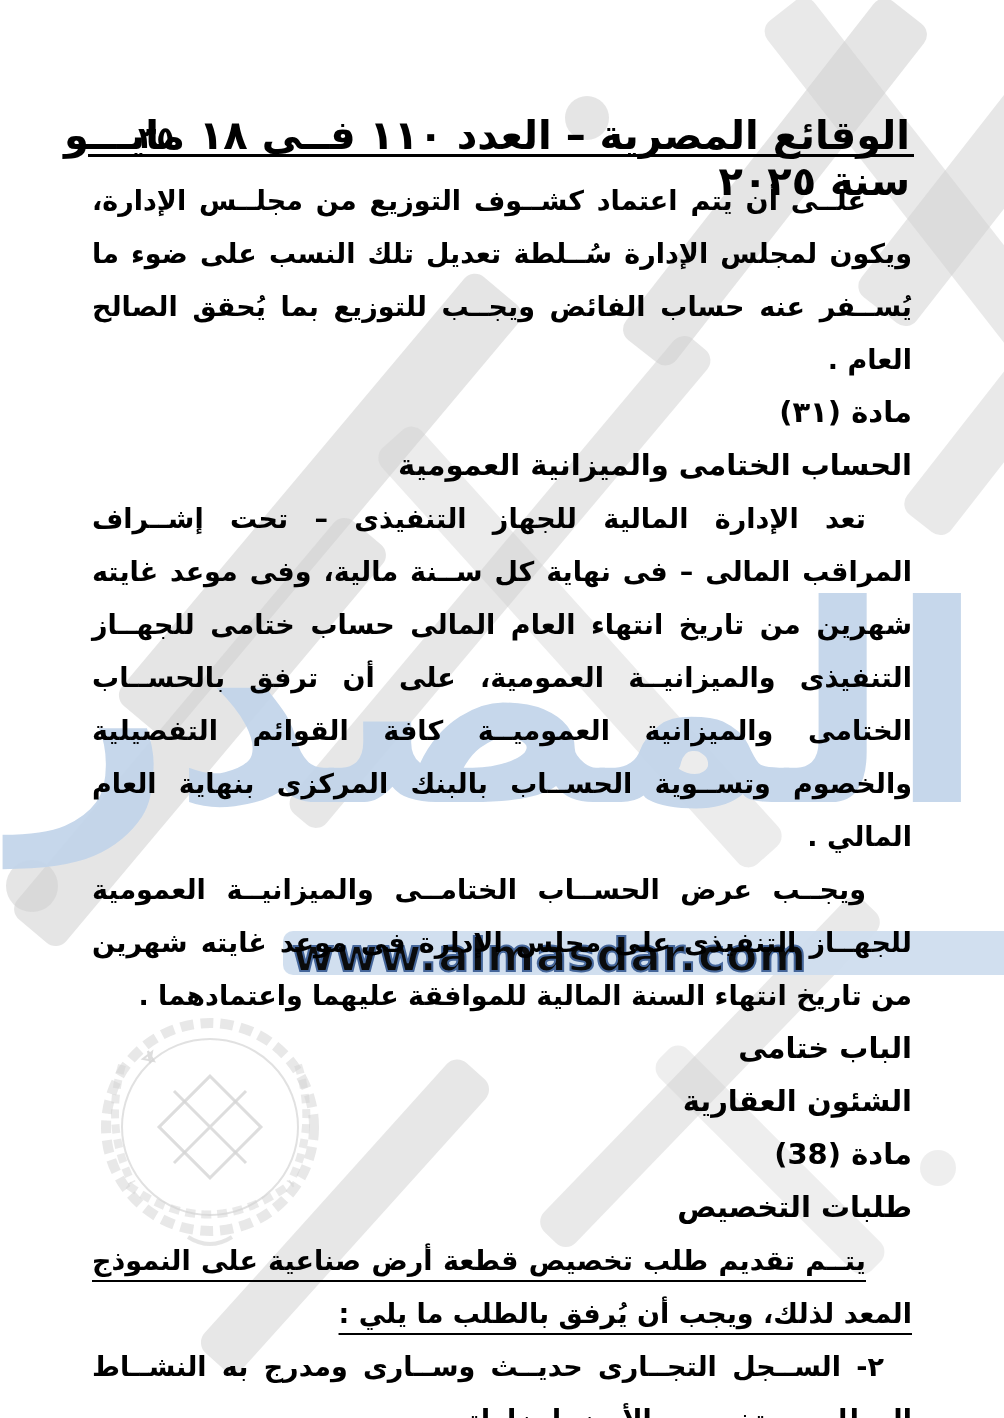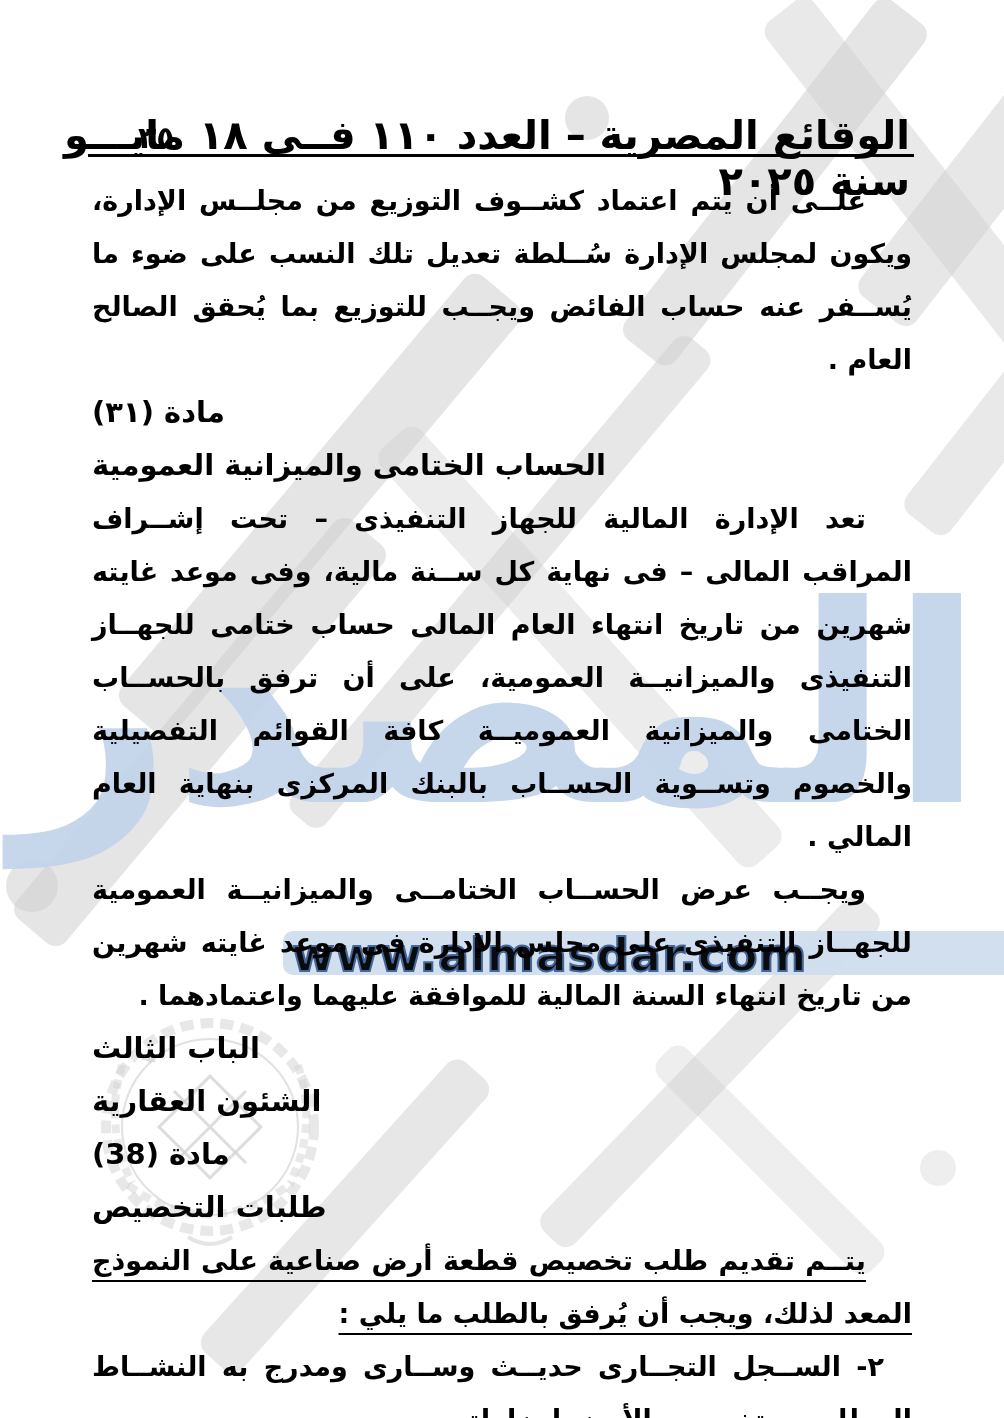--- a/index.html
+++ b/index.html
@@ -50,21 +50,21 @@
   .main{
     position:absolute;top:174px;left:92px;width:820px;
     direction:rtl;
     font-size:27px;font-weight:bold;line-height:53px;
     text-align:justify;
   }
   .main p{margin:0;text-indent:46px;}
   .main p.noindent{text-indent:28px;}
   .main h2{
     margin:0;font-size:29px;font-weight:bold;line-height:53px;
-    text-align:left;text-indent:0;
+    text-align:right;text-indent:0;
   }
   .underlined{
     text-decoration-line:underline;
     text-decoration-thickness:2px;
     text-underline-offset:10px;
   }
 </style>
 </head>
 <body>
 
@@ -115,21 +115,21 @@
 
     <div class="main">
       <p>علــى أن يتم اعتماد كشــوف التوزيع من مجلــس الإدارة، ويكون لمجلس الإدارة سُــلطة تعديل تلك النسب على ضوء ما يُســفر عنه حساب الفائض ويجــب للتوزيع بما يُحقق الصالح العام .</p>
 
       <h2>مادة (٣١)</h2>
       <h2>الحساب الختامى والميزانية العمومية</h2>
 
       <p>تعد الإدارة المالية للجهاز التنفيذى – تحت إشــراف المراقب المالى – فى نهاية كل ســنة مالية، وفى موعد غايته شهرين من تاريخ انتهاء العام المالى حساب ختامى للجهــاز التنفيذى والميزانيــة العمومية، على أن ترفق بالحســاب الختامى والميزانية العموميــة كافة القوائم التفصيلية والخصوم وتســوية الحســاب بالبنك المركزى بنهاية العام المالي .</p>
       <p>ويجــب عرض الحســاب الختامــى والميزانيــة العمومية للجهــاز التنفيذى على مجلس الإدارة فى موعد غايته شهرين من تاريخ انتهاء السنة المالية للموافقة عليهما واعتمادهما .</p>
 
-      <h2>الباب الثالث</h2>
+      <h2>الباب ختامى</h2>
       <h2>الشئون العقارية</h2>
       <h2>مادة (38)</h2>
       <h2>طلبات التخصيص</h2>
 
       <p class="underlined">يتــم تقديم طلب تخصيص قطعة أرض صناعية على النموذج المعد لذلك، ويجب أن يُرفق بالطلب ما يلي :</p>
 
       <p class="noindent">٢- الســجل التجــارى حديــث وســارى ومدرج به النشــاط المطلــوب تخصيص الأرض لمزاولته .</p>
     </div>
   </div>
 </div>

